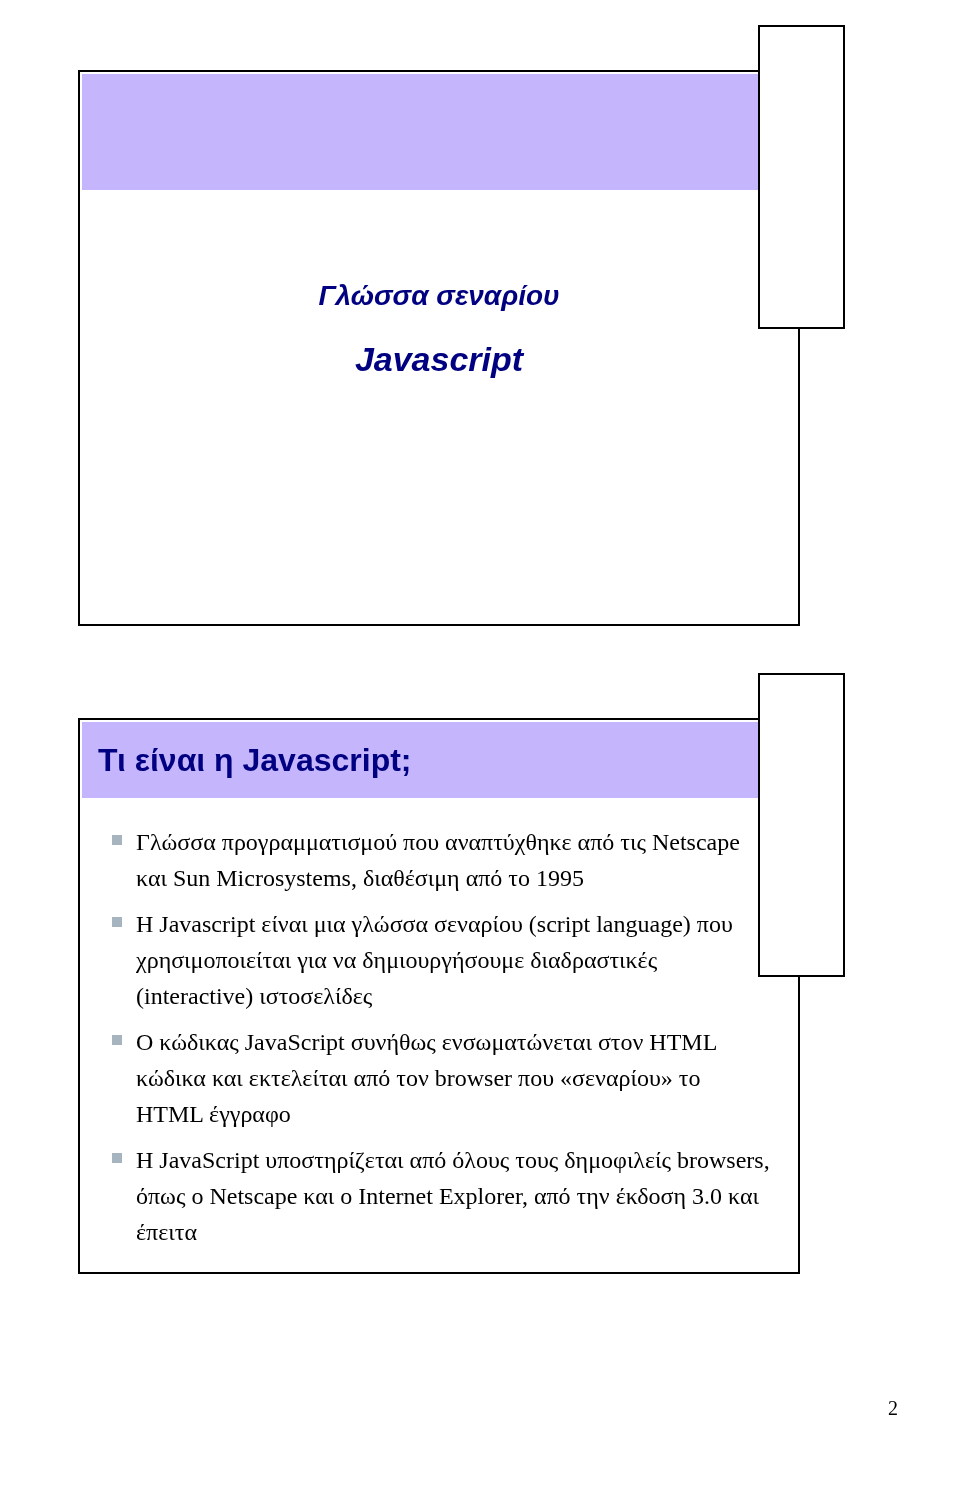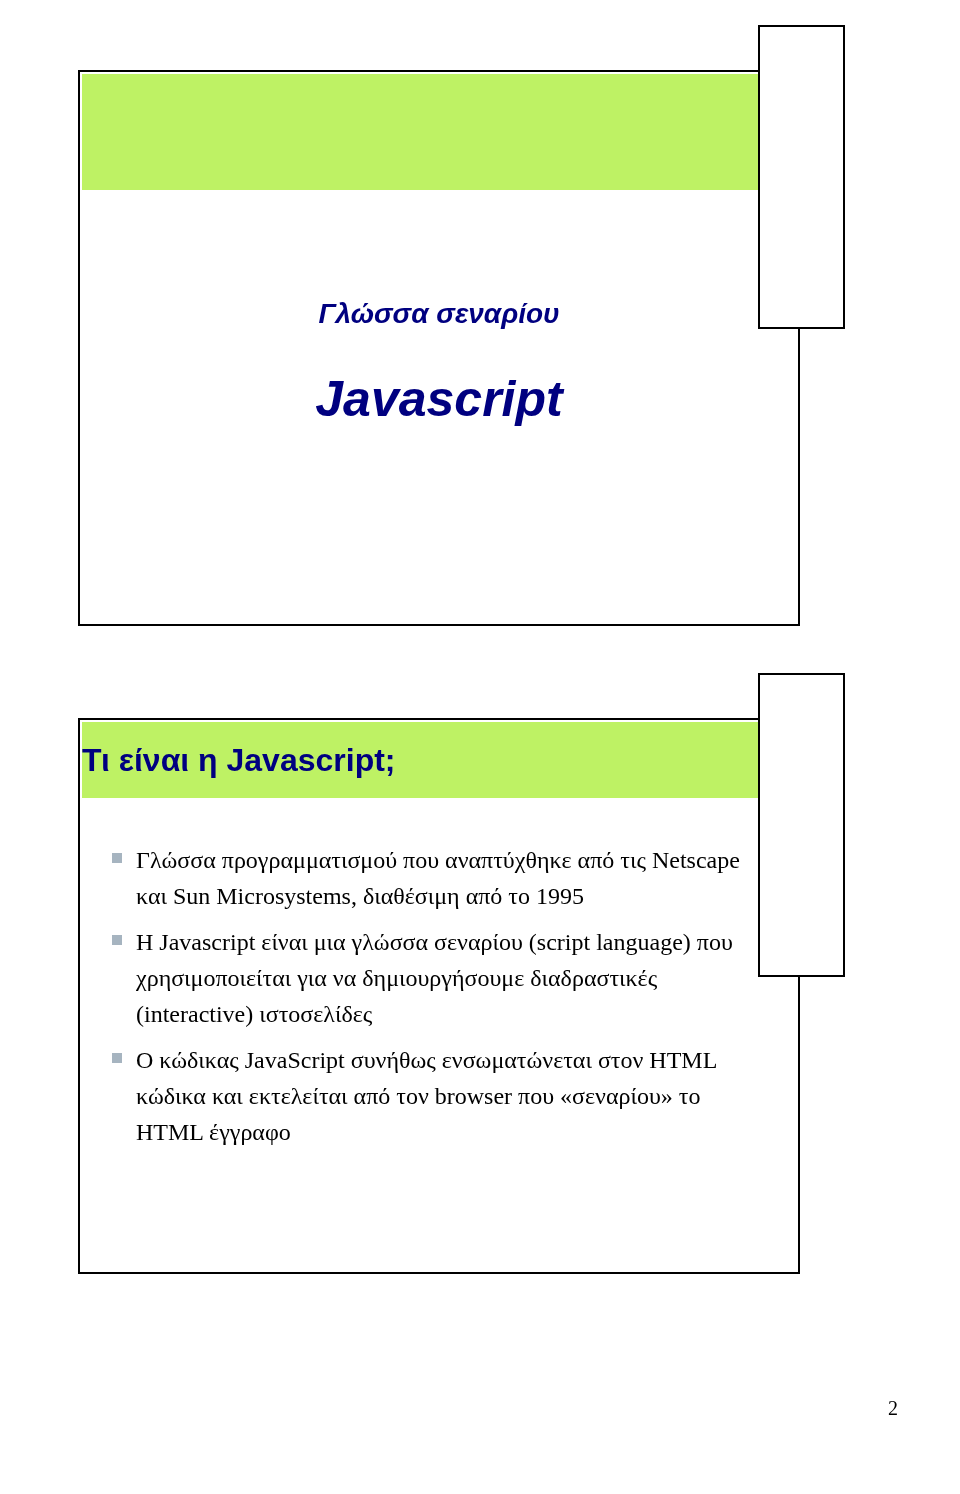--- a/index.html
+++ b/index.html
@@ -31,53 +31,53 @@
     position: absolute;
     border: 2px solid #000;
     background: #fff;
     width: 87px;
     height: 304px;
     z-index: 1;
   }
   .deco1 { top: -47px; right: -47px; }
   .deco2 { top: -47px; right: -47px; }
   .title-bar {
-    background: #bef264;
+    background: #c4b5fd;
     height: 116px;
     width: calc(100% - 4px);
     margin: 2px 2px 0 2px;
     display: flex;
     align-items: center;
-    padding-left: 0;
+    padding-left: 16px;
     color: #000080;
     font-size: 36px;
     font-weight: bold;
   }
   .title-bar-small {
     height: 76px;
     font-size: 32px;
   }
   .slide-body {
-    padding: 34px 28px 20px 28px;
+    padding: 16px 28px 20px 28px;
   }
   .slide1-title {
     text-align: center;
     font-size: 28px;
     color: #000080;
     font-weight: bold;
     margin-top: 74px;
     font-style: italic;
   }
   .slide1-sub {
     text-align: center;
-    font-size: 50px;
+    font-size: 34px;
     font-style: italic;
     font-weight: bold;
     color: #000080;
-    margin-top: 40px;
+    margin-top: 28px;
   }
   .bullet-list {
     list-style: none;
     margin-top: 10px;
   }
   .bullet-list li {
     position: relative;
     padding-left: 28px;
     font-size: 24px;
     line-height: 1.5;
@@ -120,17 +120,18 @@
 <div class="slide slide2">
   <div class="deco-box deco2"></div>
   <div class="title-bar title-bar-small">
     <span>Τι είναι η Javascript;</span>
   </div>
   <div class="slide-body">
     <ul class="bullet-list">
       <li>Γλώσσα προγραμματισμού που αναπτύχθηκε από τις Netscape και Sun Microsystems, διαθέσιμη από το 1995</li>
       <li>Η Javascript είναι μια γλώσσα σεναρίου (script language) που χρησιμοποιείται για να δημιουργήσουμε διαδραστικές (interactive) ιστοσελίδες</li>
       <li>Ο κώδικας JavaScript συνήθως ενσωματώνεται στον HTML κώδικα και εκτελείται από τον browser που «σεναρίου» το HTML έγγραφο</li>
+      <li>Η JavaScript υποστηρίζεται από όλους τους δημοφιλείς browsers, όπως ο Netscape και ο Internet Explorer, από την έκδοση 3.0 και έπειτα</li>
     </ul>
   </div>
 </div>
 
 <div class="page-number">2</div>
 
 </body></html>

